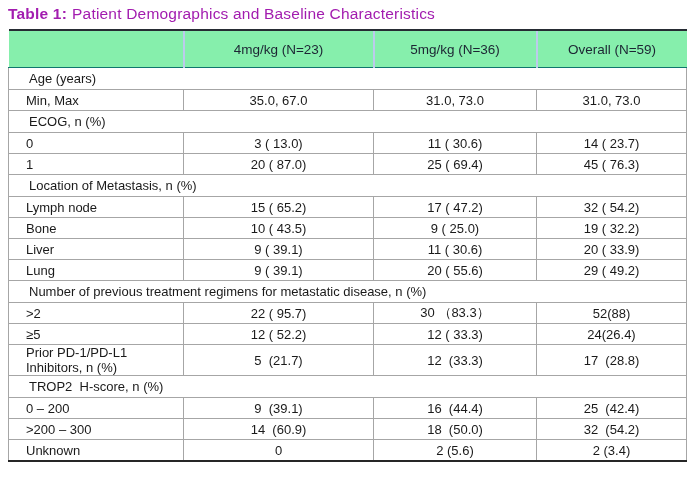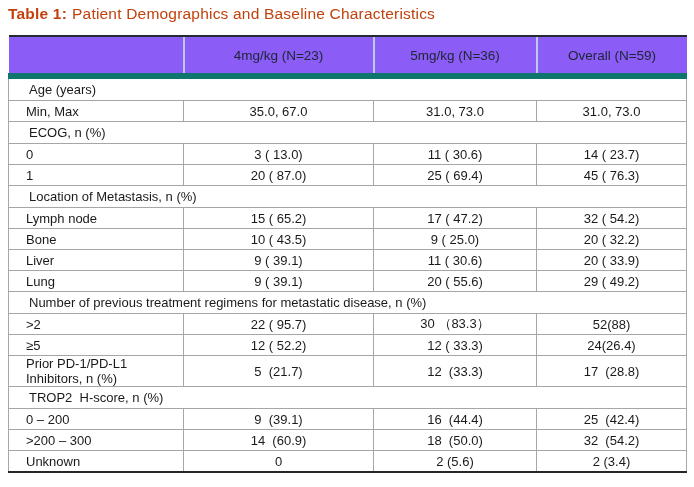--- a/index.html
+++ b/index.html
@@ -5,43 +5,43 @@
   html,body{margin:0;padding:0;background:#ffffff;}
   .page{
     position:relative;
     width:694px;height:487px;
     background:#ffffff;
     font-family:"Liberation Sans", sans-serif;
     color:#1a1a1a;
     overflow:hidden;
   }
   .title{
-    padding:5px 0 12px 8px;
+    padding:5px 0 6px 8px;
     font-size:15.5px;
-    color:#c2410c;
+    color:#a21caf;
     letter-spacing:.2px;
   }
   .title .title-bold{font-weight:bold;}
   .title .title-rest{margin-left:5px;}
   table{
     border-collapse:collapse;
     table-layout:fixed;
     margin-left:8px;
     width:678px;
     font-size:13px;
   }
   thead th{
-    background:#8b5cf6;
+    background:#86efac;
     color:#1c2533;
     font-weight:normal;
     font-size:13.5px;
     height:36px;
     text-align:center;
     border-top:2px solid #262b33;
-    border-bottom:6px solid #0f766e;
+    border-bottom:1px solid #0f766e;
     padding:0 2px;
   }
   thead th + th{border-left:2px solid #bccbec;}
   tbody td{
     border:1px solid #a6a6a6;
     padding:0 4px;
     white-space:pre;
     overflow:hidden;
   }
   tbody tr.data td{height:20px;}
@@ -109,21 +109,21 @@
         <tr class="data">
           <td class="label">Lymph node</td>
           <td class="val">15 ( 65.2)</td>
           <td class="val">17 ( 47.2)</td>
           <td class="val">32 ( 54.2)</td>
         </tr>
         <tr class="data">
           <td class="label">Bone</td>
           <td class="val">10 ( 43.5)</td>
           <td class="val">9 ( 25.0)</td>
-          <td class="val">20 ( 32.2)</td>
+          <td class="val">19 ( 32.2)</td>
         </tr>
         <tr class="data">
           <td class="label">Liver</td>
           <td class="val">9 ( 39.1)</td>
           <td class="val">11 ( 30.6)</td>
           <td class="val">20 ( 33.9)</td>
         </tr>
         <tr class="data">
           <td class="label">Lung</td>
           <td class="val">9 ( 39.1)</td>

